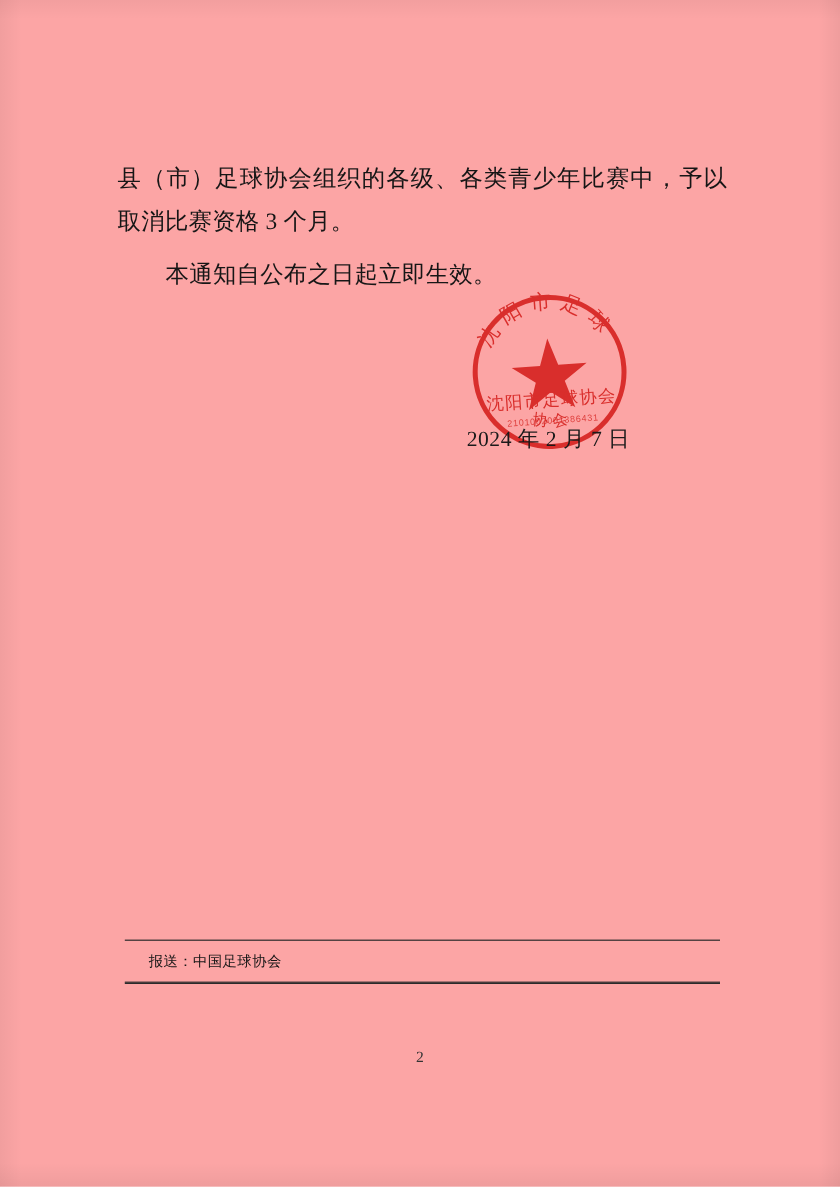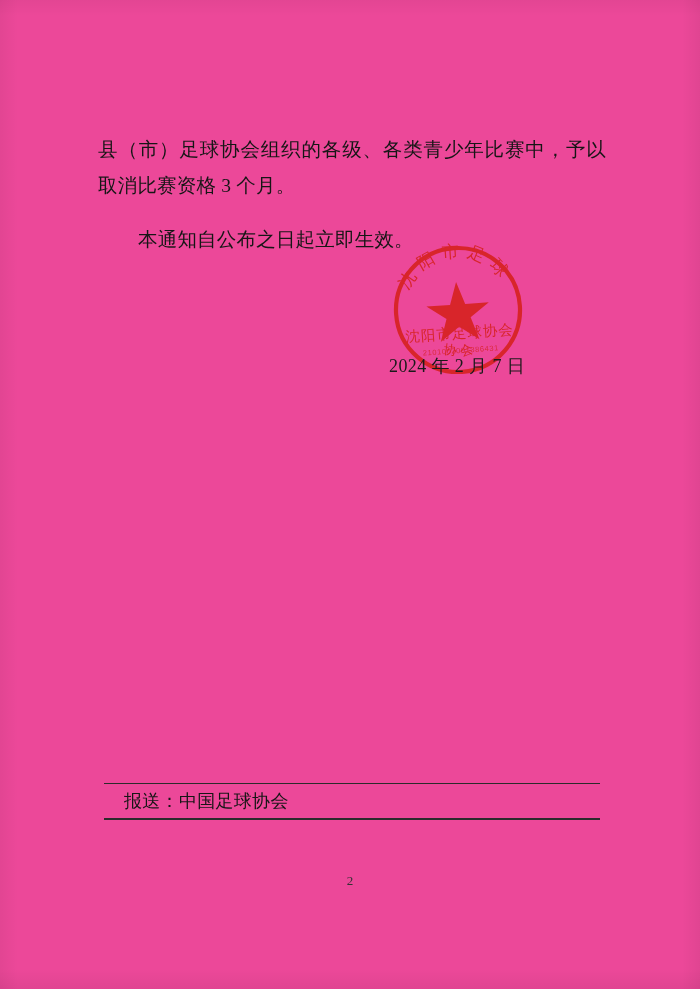--- a/index.html
+++ b/index.html
@@ -12,21 +12,21 @@
     background: #ffffff;
     font-family: "Liberation Serif", "DejaVu Serif", serif;
     color: #1a1a1a;
     position: relative;
     overflow: hidden;
   }
 
   .page {
     position: absolute;
     inset: 0;
-    background: #ec4899;
+    background: #fca5a5;
   }
 
   
   .scan-edge-left {
     position: absolute;
     left: 0; top: 0; bottom: 0; width: 18px;
     background: linear-gradient(to right, rgba(0,0,0,0.045), rgba(0,0,0,0));
     pointer-events: none;
   }
   .scan-edge-right {
@@ -57,21 +57,21 @@
 
   .para {
     font-size: 19.5px;
     line-height: 36px;
     letter-spacing: 0.2px;
     text-align: justify;
     margin: 0;
     color: #161616;
   }
   .para + .para {
-    margin-top: 18px;
+    margin-top: 8px;
   }
   .para.indent {
     text-indent: 40px;
   }
 
   
   .seal {
     position: absolute;
     left: 383px;
     top: 235px;
@@ -100,21 +100,21 @@
   }
   .rule {
     height: 1px;
     background: #2b2b2b;
     width: 100%;
   }
   .footer-row {
     height: 34px;
     display: flex;
     align-items: center;
-    font-size: 18px;
+    font-size: 12px;
     color: #161616;
     padding-left: 20px;
     letter-spacing: 0.3px;
   }
   .footer-row .label { white-space: pre; }
 
   .page-number {
     position: absolute;
     left: 0;
     right: 0;

